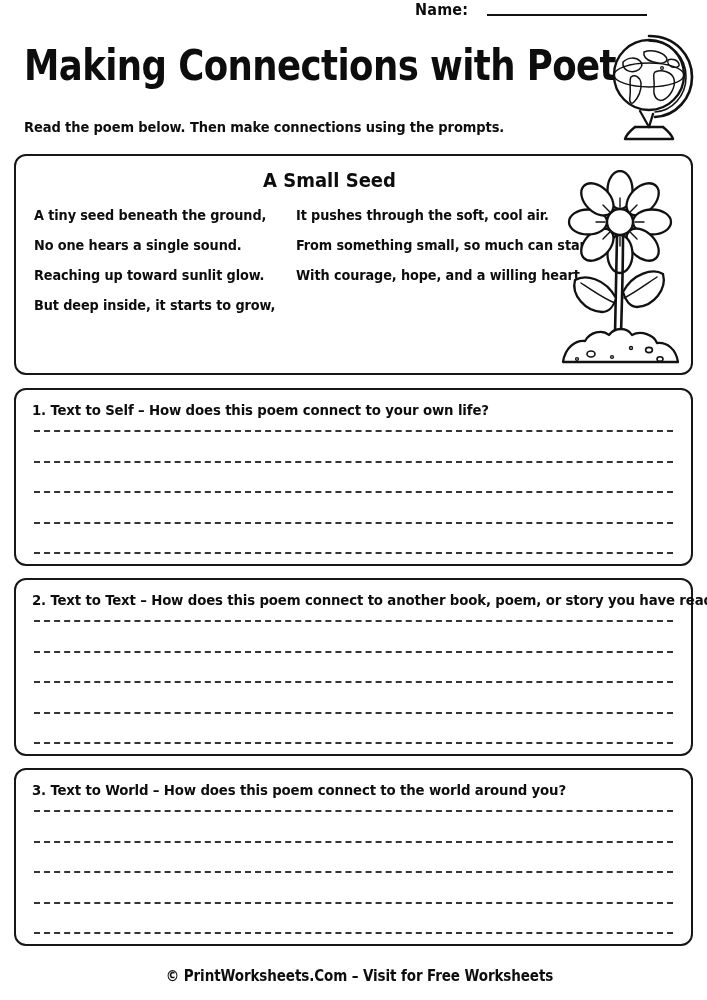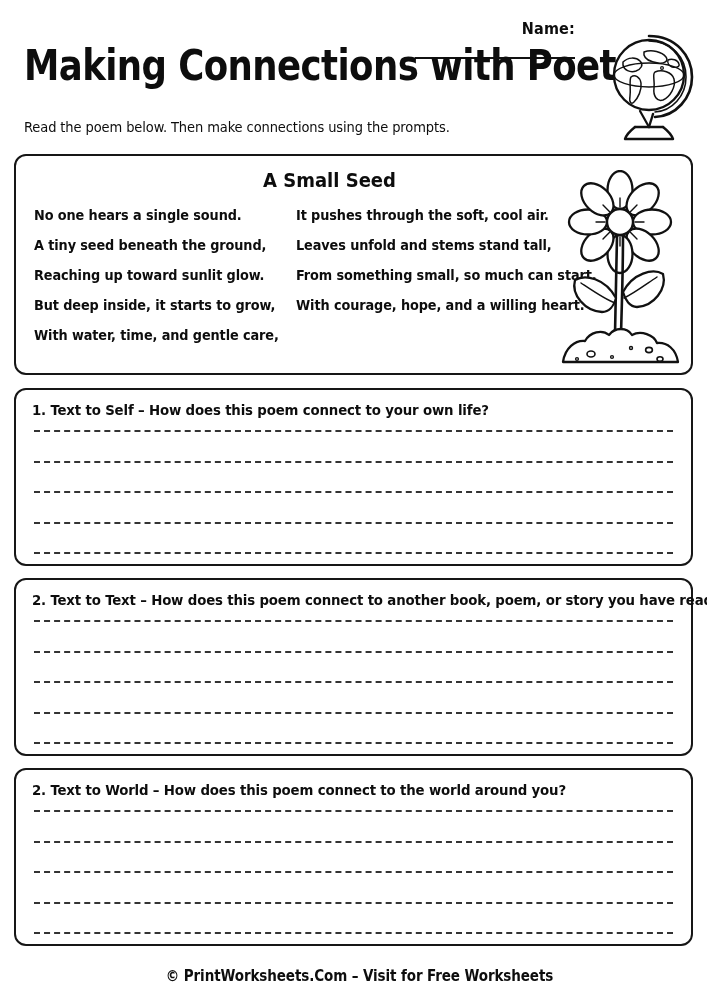--- a/index.html
+++ b/index.html
@@ -22,25 +22,24 @@
     left: 0; top: 0;
     width: 707px;
     height: 1000px;
     background: #fff;
   }
 
   
   .name-row {
     position: absolute;
     left: 415px;
-    top: 20px;
+    top: 1px;
     display: flex;
     align-items: flex-end;
     gap: 19px;
-    flex-direction: column;
   }
   .name-label {
     font-size: 16px;
     font-weight: 700;
     letter-spacing: 0.2px;
     line-height: 18px;
     font-stretch: condensed;
   }
   .name-blank {
     width: 160px;
@@ -63,21 +62,21 @@
     transform-origin: left center;
     white-space: nowrap;
   }
 
   .subtitle {
     position: absolute;
     left: 24px;
     top: 119px;
     font-size: 14.5px;
     line-height: 17px;
-    font-weight: 400;
+    font-weight: 700;
     letter-spacing: -0.1px;
     font-stretch: condensed;
   }
 
   .globe-icon {
     position: absolute;
     left: 600px;
     top: 30px;
     width: 98px;
     height: 112px;
@@ -223,29 +222,27 @@
       <path d="M35 97 L 63 97" stroke-width="2.4"></path>
       <path d="M35 97 C 30 101, 26 106, 25 109 L 73 109 C 72 106, 68 101, 63 97" stroke-width="2.4"></path>
     </svg>
   </div>
 
   <div class="box" id="poem-box">
     <div class="poem-title">A Small Seed</div>
 
     <div class="poem-columns">
       <div class="poem-col poem-col-left">
+        <div class="poem-line">A tiny seed beneath the ground,</div>
         <div class="poem-line">No one hears a single sound.</div>
-        <div class="poem-line">A tiny seed beneath the ground,</div>
         <div class="poem-line">Reaching up toward sunlit glow.</div>
         <div class="poem-line">But deep inside, it starts to grow,</div>
-        <div class="poem-line">With water, time, and gentle care,</div>
       </div>
       <div class="poem-col poem-col-right">
         <div class="poem-line">It pushes through the soft, cool air.</div>
-        <div class="poem-line">Leaves unfold and stems stand tall,</div>
         <div class="poem-line">From something small, so much can start,</div>
         <div class="poem-line">With courage, hope, and a willing heart.</div>
       </div>
     </div>
 
     <div class="flower-icon">
       <svg viewBox="0 0 126 196" width="126" height="196" fill="none" stroke="#111" stroke-width="2.3" stroke-linecap="round" stroke-linejoin="round">
         <g transform="translate(63,52)">
 
           <g>
@@ -309,21 +306,21 @@
     <div class="q-lines">
       <div class="write-line"></div>
       <div class="write-line"></div>
       <div class="write-line"></div>
       <div class="write-line"></div>
       <div class="write-line"></div>
     </div>
   </div>
 
   <div class="box qbox" id="q3-box">
-    <div class="q-prompt">2. Text to World – How does this poem connect to the world around you?</div>
+    <div class="q-prompt">3. Text to World – How does this poem connect to the world around you?</div>
     <div class="q-lines">
       <div class="write-line"></div>
       <div class="write-line"></div>
       <div class="write-line"></div>
       <div class="write-line"></div>
       <div class="write-line"></div>
     </div>
   </div>
 
   <div class="footer">© PrintWorksheets.Com – Visit for Free Worksheets</div>

